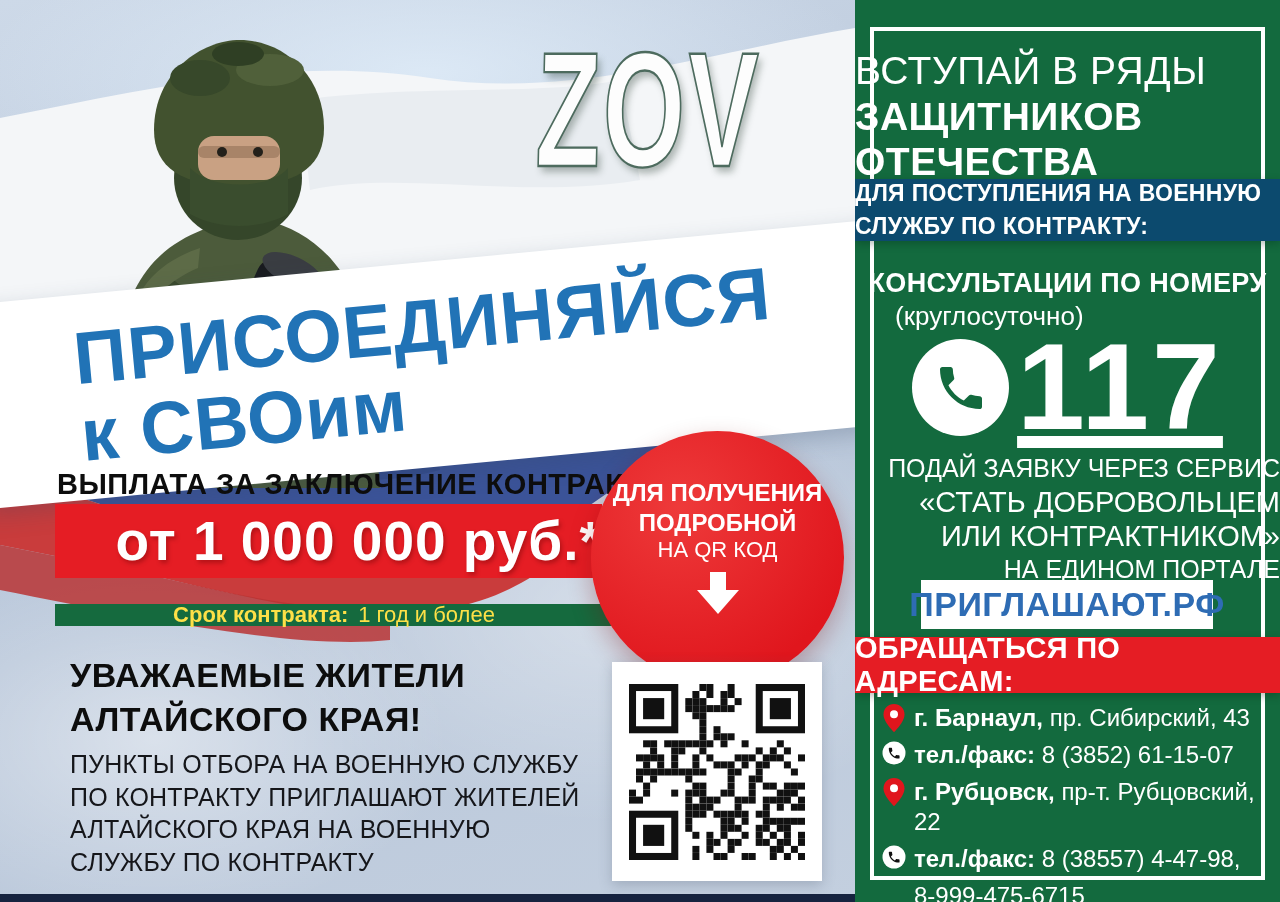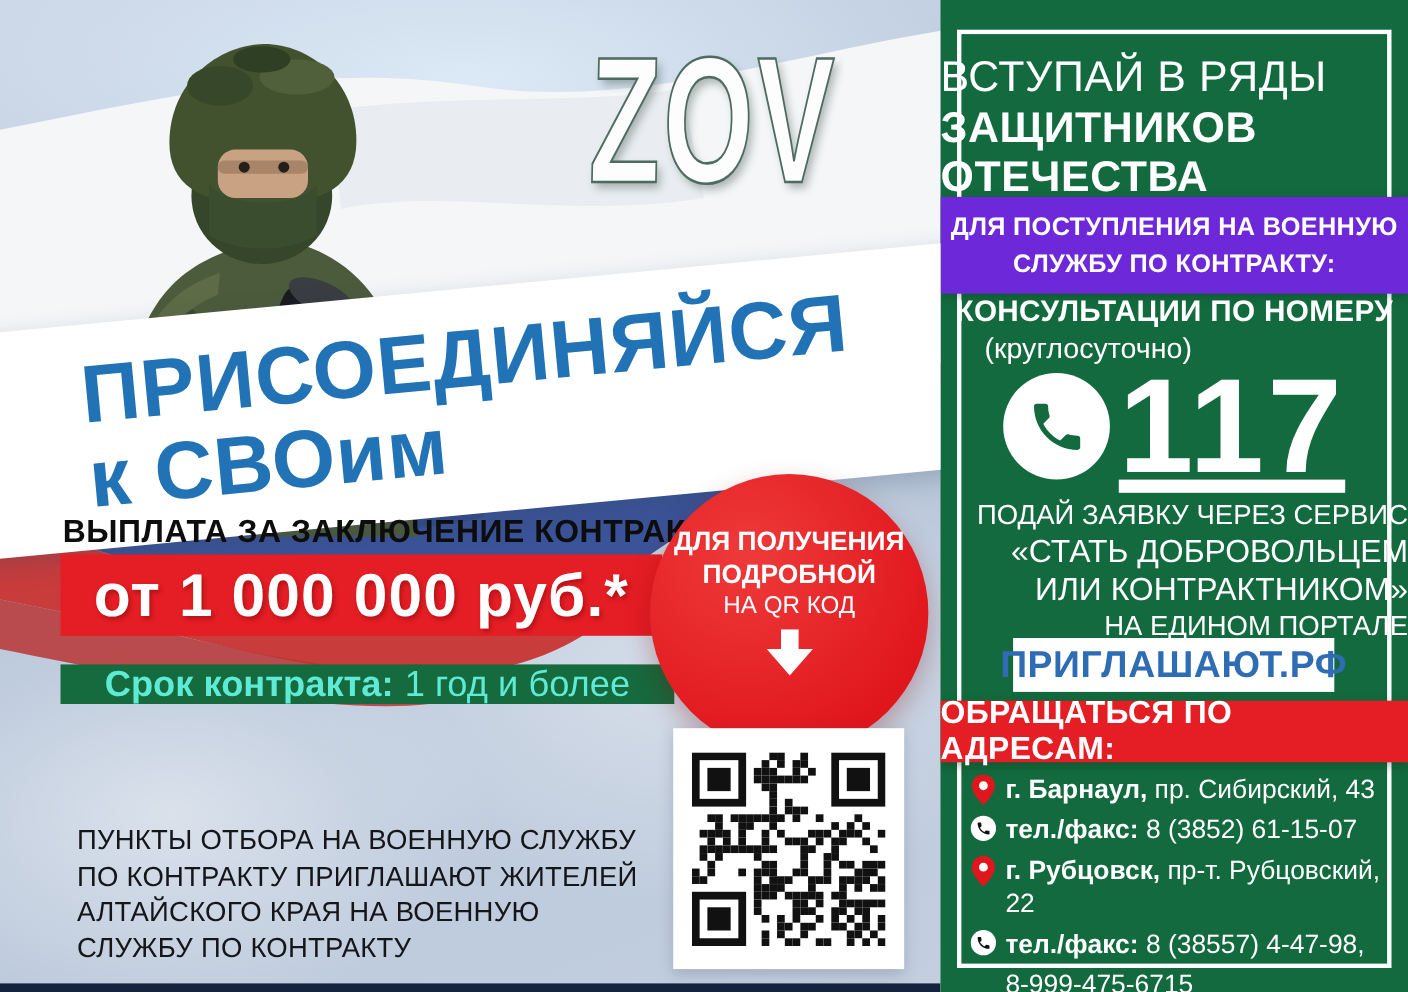--- a/index.html
+++ b/index.html
@@ -20,26 +20,26 @@
     -webkit-text-stroke:2.5px #4d6b5e;
     text-shadow:6px 6px 10px rgba(40,60,50,.35);}
   .headline-band{position:absolute;left:-24px;top:262px;width:905px;height:205px;
     background:#fff;z-index:4;transform:rotate(-5.4deg);
     box-shadow:0 8px 22px rgba(50,70,100,.25);
     display:flex;flex-direction:column;justify-content:center;padding-left:100px;box-sizing:border-box;}
   .headline-l1,.headline-l2{color:#2173b6;font-weight:bold;font-size:74px;line-height:1.04;letter-spacing:1px;}
   .payment-label{position:absolute;left:57px;top:468px;z-index:5;
     color:#0d0d0d;font-weight:bold;font-size:29px;letter-spacing:.5px;}
   .payment-box{position:absolute;left:55px;top:504px;width:547px;height:74px;z-index:5;
-    background:#e51d24;display:flex;align-items:center;justify-content:center;}
+    background:#e51d24;display:flex;align-items:center;justify-content:flex-end;}
   .payment-amount{color:#fff;font-weight:bold;font-size:55px;letter-spacing:1px;
     text-shadow:2px 3px 4px rgba(90,0,0,.35);}
-  .term-bar{position:absolute;left:55px;top:604px;width:558px;height:36px;z-index:5;
+  .term-bar{position:absolute;left:55px;top:604px;width:558px;height:22px;z-index:5;
     background:#156a3e;display:flex;align-items:center;justify-content:center;
-    color:#5eead4;font-size:33px;}
+    color:#fde047;font-size:22px;}
   .term-bar b{margin-right:10px;}
   .greeting{position:absolute;left:70px;top:654px;z-index:5;
     color:#0d0d0d;font-weight:bold;font-size:34px;line-height:1.28;letter-spacing:.5px;}
   .body-text{position:absolute;left:70px;top:748px;z-index:5;
     color:#15161a;font-size:25px;line-height:1.30;letter-spacing:.2px;}
   .qr-callout{position:absolute;left:591px;top:431px;width:253px;height:253px;z-index:6;
     background:radial-gradient(circle at 35% 30%, #ee3a3a, #e0161d 75%);border-radius:50%;
     display:flex;flex-direction:column;align-items:center;text-align:center;
     color:#fff;padding-top:47px;box-sizing:border-box;
     box-shadow:0 10px 24px rgba(120,10,10,.3);}
@@ -51,23 +51,23 @@
     box-shadow:0 4px 12px rgba(60,70,90,.25);}
   .navy-strip{position:absolute;left:0;top:894px;width:855px;height:8px;z-index:7;background:#16233f;}
   
   .right{position:absolute;left:855px;top:0;width:425px;height:902px;
     background:#136a3e;overflow:hidden;color:#fff;}
   .panel-border{position:absolute;left:15px;top:27px;width:387px;height:845px;
     border:4px solid #fff;z-index:1;}
   .panel-title{position:absolute;left:0;top:48px;width:100%;z-index:2;
     text-align:left;font-size:39px;line-height:1.17;letter-spacing:.5px;}
   .panel-title .bold{font-weight:bold;}
-  .red-banner1{position:absolute;left:0;top:179px;width:100%;height:88px;z-index:3;
-    background:#6d28d9;display:flex;flex-direction:column;justify-content:center;
-    text-align:center;font-weight:bold;font-size:23px;line-height:1.45;letter-spacing:.3px;
+  .red-banner1{position:absolute;left:0;top:179px;width:100%;height:62px;z-index:3;
+    background:#0c4a6e;display:flex;flex-direction:column;justify-content:center;
+    font-weight:bold;font-size:23px;line-height:1.45;letter-spacing:.3px;
     box-shadow:0 3px 8px rgba(0,40,20,.3);}
   .consult{position:absolute;left:0;top:268px;width:100%;z-index:2;
     text-align:center;font-weight:bold;font-size:27px;letter-spacing:.3px;}
   .roundclock{position:absolute;left:0;top:301px;width:100%;z-index:2;
     text-align:left;font-size:26px;margin-left:40px;}
   .phone-row{position:absolute;left:0;top:336px;width:100%;z-index:2;
     display:flex;align-items:center;justify-content:center;gap:8px;text-decoration:underline;}
   .phone-circle{width:97px;height:97px;border-radius:50%;background:#fff;
     display:flex;align-items:center;justify-content:center;flex:0 0 auto;}
   .phone-number{font-size:122px;font-weight:bold;line-height:.85;letter-spacing:3px;}
@@ -138,20 +138,24 @@
 
     <div class="payment-box">
       <span class="payment-amount">от 1 000 000 руб.*</span>
     </div>
 
     <div class="term-bar">
       <b>Срок контракта:</b>
       <span>1 год и более</span>
     </div>
 
+    <div class="greeting">
+      <div>УВАЖАЕМЫЕ ЖИТЕЛИ</div>
+      <div>АЛТАЙСКОГО КРАЯ!</div>
+    </div>
 
     <div class="body-text">
       <div>ПУНКТЫ ОТБОРА НА ВОЕННУЮ СЛУЖБУ</div>
       <div>ПО КОНТРАКТУ ПРИГЛАШАЮТ ЖИТЕЛЕЙ</div>
       <div>АЛТАЙСКОГО КРАЯ НА ВОЕННУЮ</div>
       <div>СЛУЖБУ ПО КОНТРАКТУ</div>
     </div>
 
     <div class="qr-callout">
       <div class="b">ДЛЯ ПОЛУЧЕНИЯ</div>

